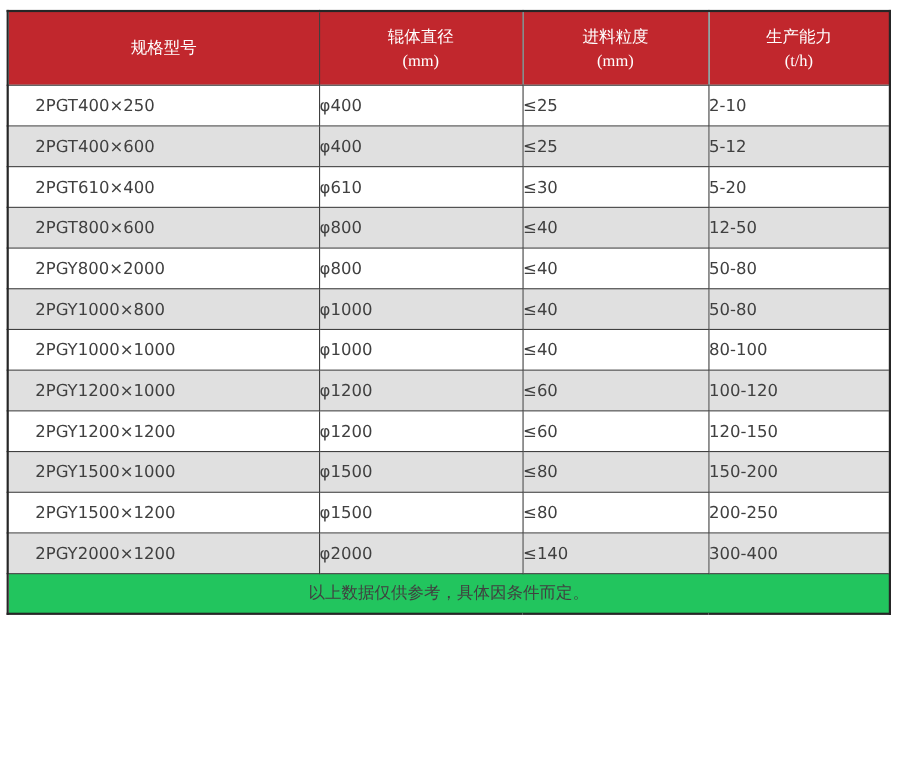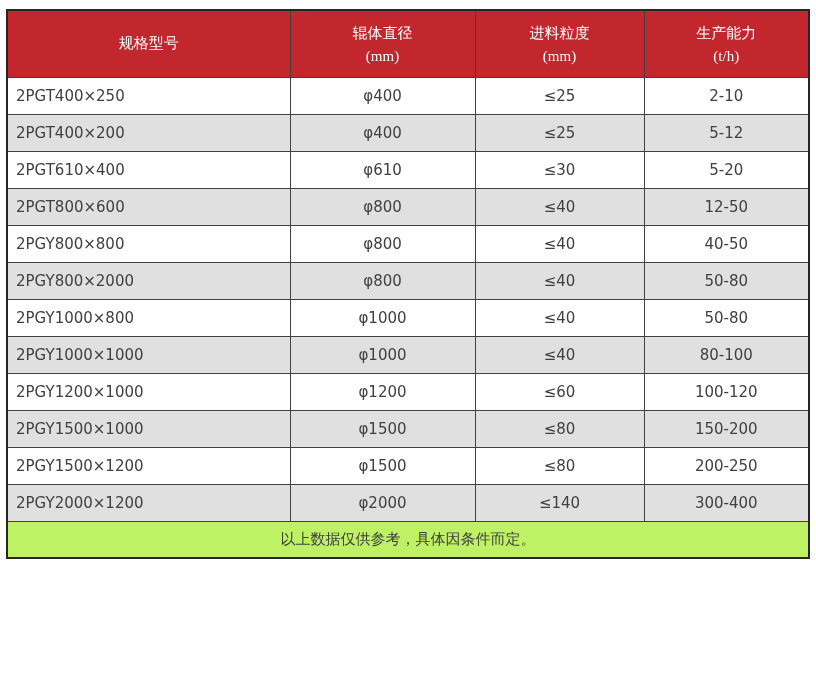--- a/index.html
+++ b/index.html
@@ -37,39 +37,39 @@
     text-align: center;
     vertical-align: middle;
     padding: 0;
   }
   thead .h-title { line-height: 1.7; }
   thead .h-unit  { line-height: 1.4; font-family: Liberation Serif, serif; }
   tbody td {
     height: 37px;
     font-size: 15px;
     color: var(--text, #404040);
-    text-align: center;
+    text-align: left;
     vertical-align: middle;
     background: #ffffff;
     padding: 0;
   }
   tbody td.model-cell {
     text-align: left;
-    padding-left: 8px;
+    padding-left: 24px;
   }
   tbody tr:nth-child(even) td {
     background: var(--row-alt, #e0e0e0);
   }
   tfoot td {
     height: 37px;
     font-size: 15px;
     color: var(--text, #404040);
     text-align: center;
     vertical-align: middle;
-    background: #bef264;
+    background: #22c55e;
   }
 </style>
 </head>
 <body>
 
 <div class="page">
   <table class="spec-table">
     <colgroup>
       <col style="width:283px">
       <col style="width:185px">
@@ -96,42 +96,36 @@
       </tr>
     </thead>
     <tbody>
         <tr>
     <td class="model-cell">2PGT400×250</td>
     <td>φ400</td>
     <td>≤25</td>
     <td>2-10</td>
   </tr>
         <tr>
-    <td class="model-cell">2PGT400×200</td>
+    <td class="model-cell">2PGT400×600</td>
     <td>φ400</td>
     <td>≤25</td>
     <td>5-12</td>
   </tr>
         <tr>
     <td class="model-cell">2PGT610×400</td>
     <td>φ610</td>
     <td>≤30</td>
     <td>5-20</td>
   </tr>
         <tr>
     <td class="model-cell">2PGT800×600</td>
     <td>φ800</td>
     <td>≤40</td>
     <td>12-50</td>
-  </tr>
-        <tr>
-    <td class="model-cell">2PGY800×800</td>
-    <td>φ800</td>
-    <td>≤40</td>
-    <td>40-50</td>
   </tr>
         <tr>
     <td class="model-cell">2PGY800×2000</td>
     <td>φ800</td>
     <td>≤40</td>
     <td>50-80</td>
   </tr>
         <tr>
     <td class="model-cell">2PGY1000×800</td>
     <td>φ1000</td>
@@ -142,20 +136,26 @@
     <td class="model-cell">2PGY1000×1000</td>
     <td>φ1000</td>
     <td>≤40</td>
     <td>80-100</td>
   </tr>
         <tr>
     <td class="model-cell">2PGY1200×1000</td>
     <td>φ1200</td>
     <td>≤60</td>
     <td>100-120</td>
+  </tr>
+        <tr>
+    <td class="model-cell">2PGY1200×1200</td>
+    <td>φ1200</td>
+    <td>≤60</td>
+    <td>120-150</td>
   </tr>
         <tr>
     <td class="model-cell">2PGY1500×1000</td>
     <td>φ1500</td>
     <td>≤80</td>
     <td>150-200</td>
   </tr>
         <tr>
     <td class="model-cell">2PGY1500×1200</td>
     <td>φ1500</td>

